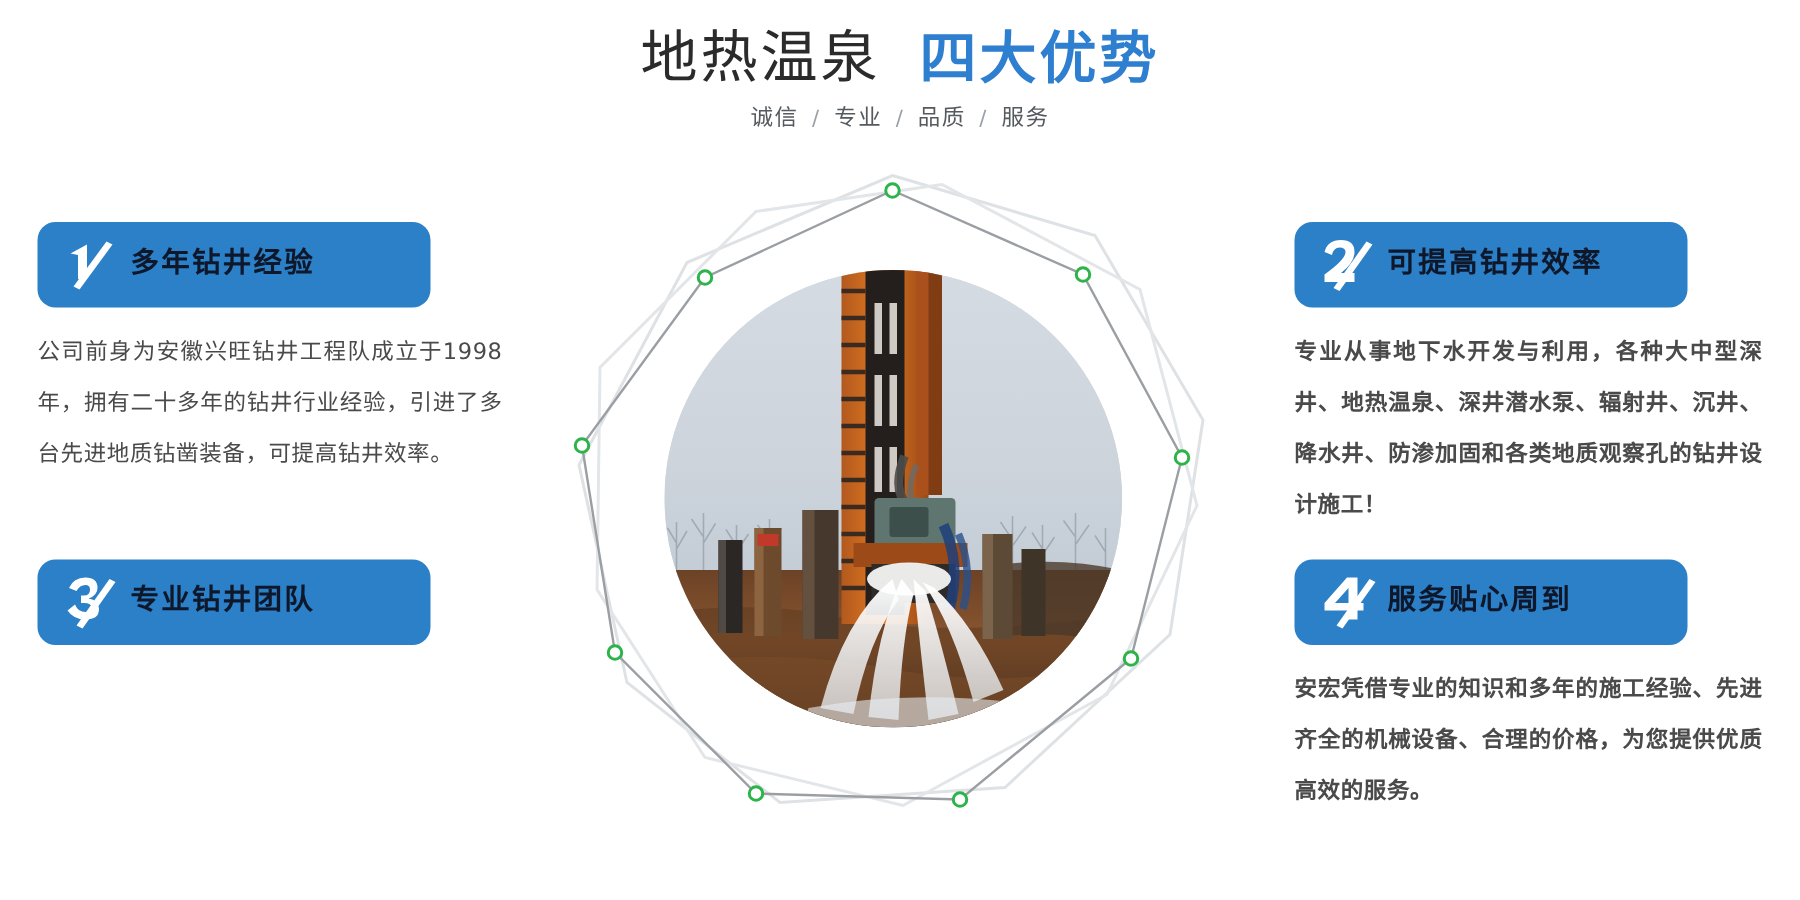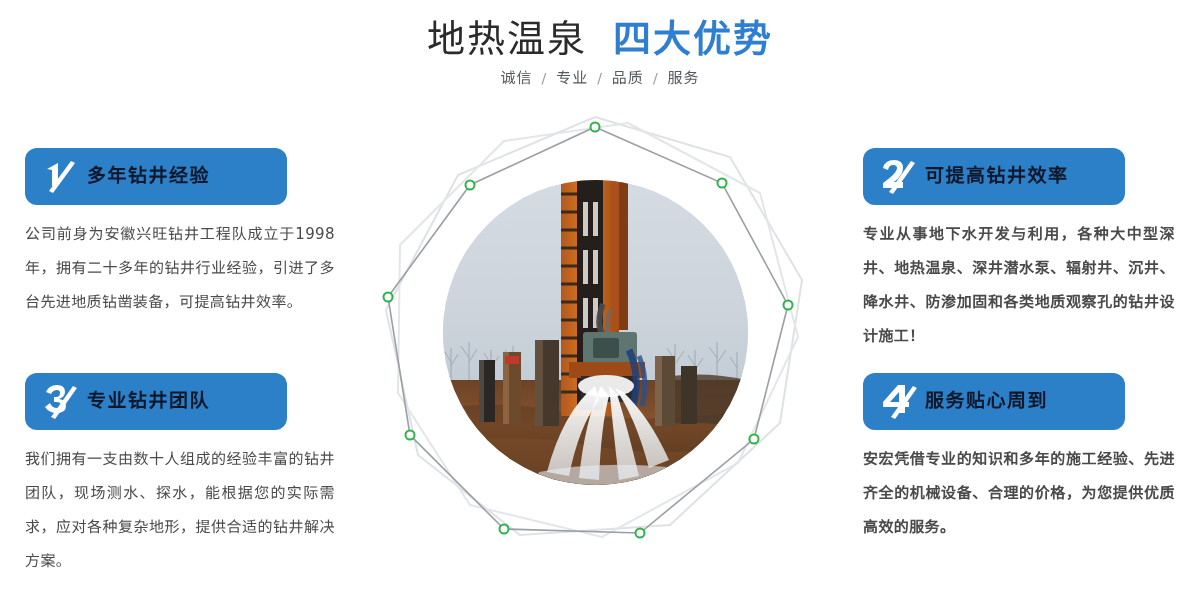--- a/index.html
+++ b/index.html
@@ -328,21 +328,20 @@
   <div class="card card-3">
     <div class="badge">
       <span class="badge-num">
         <svg width="40" height="42" viewBox="0 0 40 42">
           <path d="M5 11 Q8 4 16 4 Q24 4 24 11 Q24 16 18 18 Q25 19 25 25 Q25 32 16 32 Q8 32 4 26 L9 22 Q11 27 16 27 Q20 27 20 24 Q20 21 15 21 L13 21 L13 16 L15 16 Q19 16 19 12 Q19 9 16 9 Q12 9 10 13 Z" fill="#ffffff"></path>
           <path d="M32 5 L36 7 L14 38 L10 36 Z" fill="#ffffff"></path>
         </svg>
       </span>
       <span class="badge-label">专业钻井团队</span>
     </div>
-    <div class="card-body">我们拥有一支由数十人组成的经验丰富的钻井团队，现场测水、探水，能根据您的实际需求，应对各种复杂地形，提供合适的钻井解决方案。</div>
   </div>
 
   <div class="card card-2">
     <div class="badge">
       <span class="badge-num">
         <svg width="40" height="42" viewBox="0 0 40 42">
           <path d="M4 12 Q6 4 15 4 Q24 4 24 12 Q24 19 15 26 L24 26 L24 32 L4 32 L4 27 Q18 17 18 12 Q18 9 14 9 Q10 9 9 14 Z" fill="#ffffff"></path>
           <path d="M32 5 L36 7 L14 38 L10 36 Z" fill="#ffffff"></path>
         </svg>
       </span>

